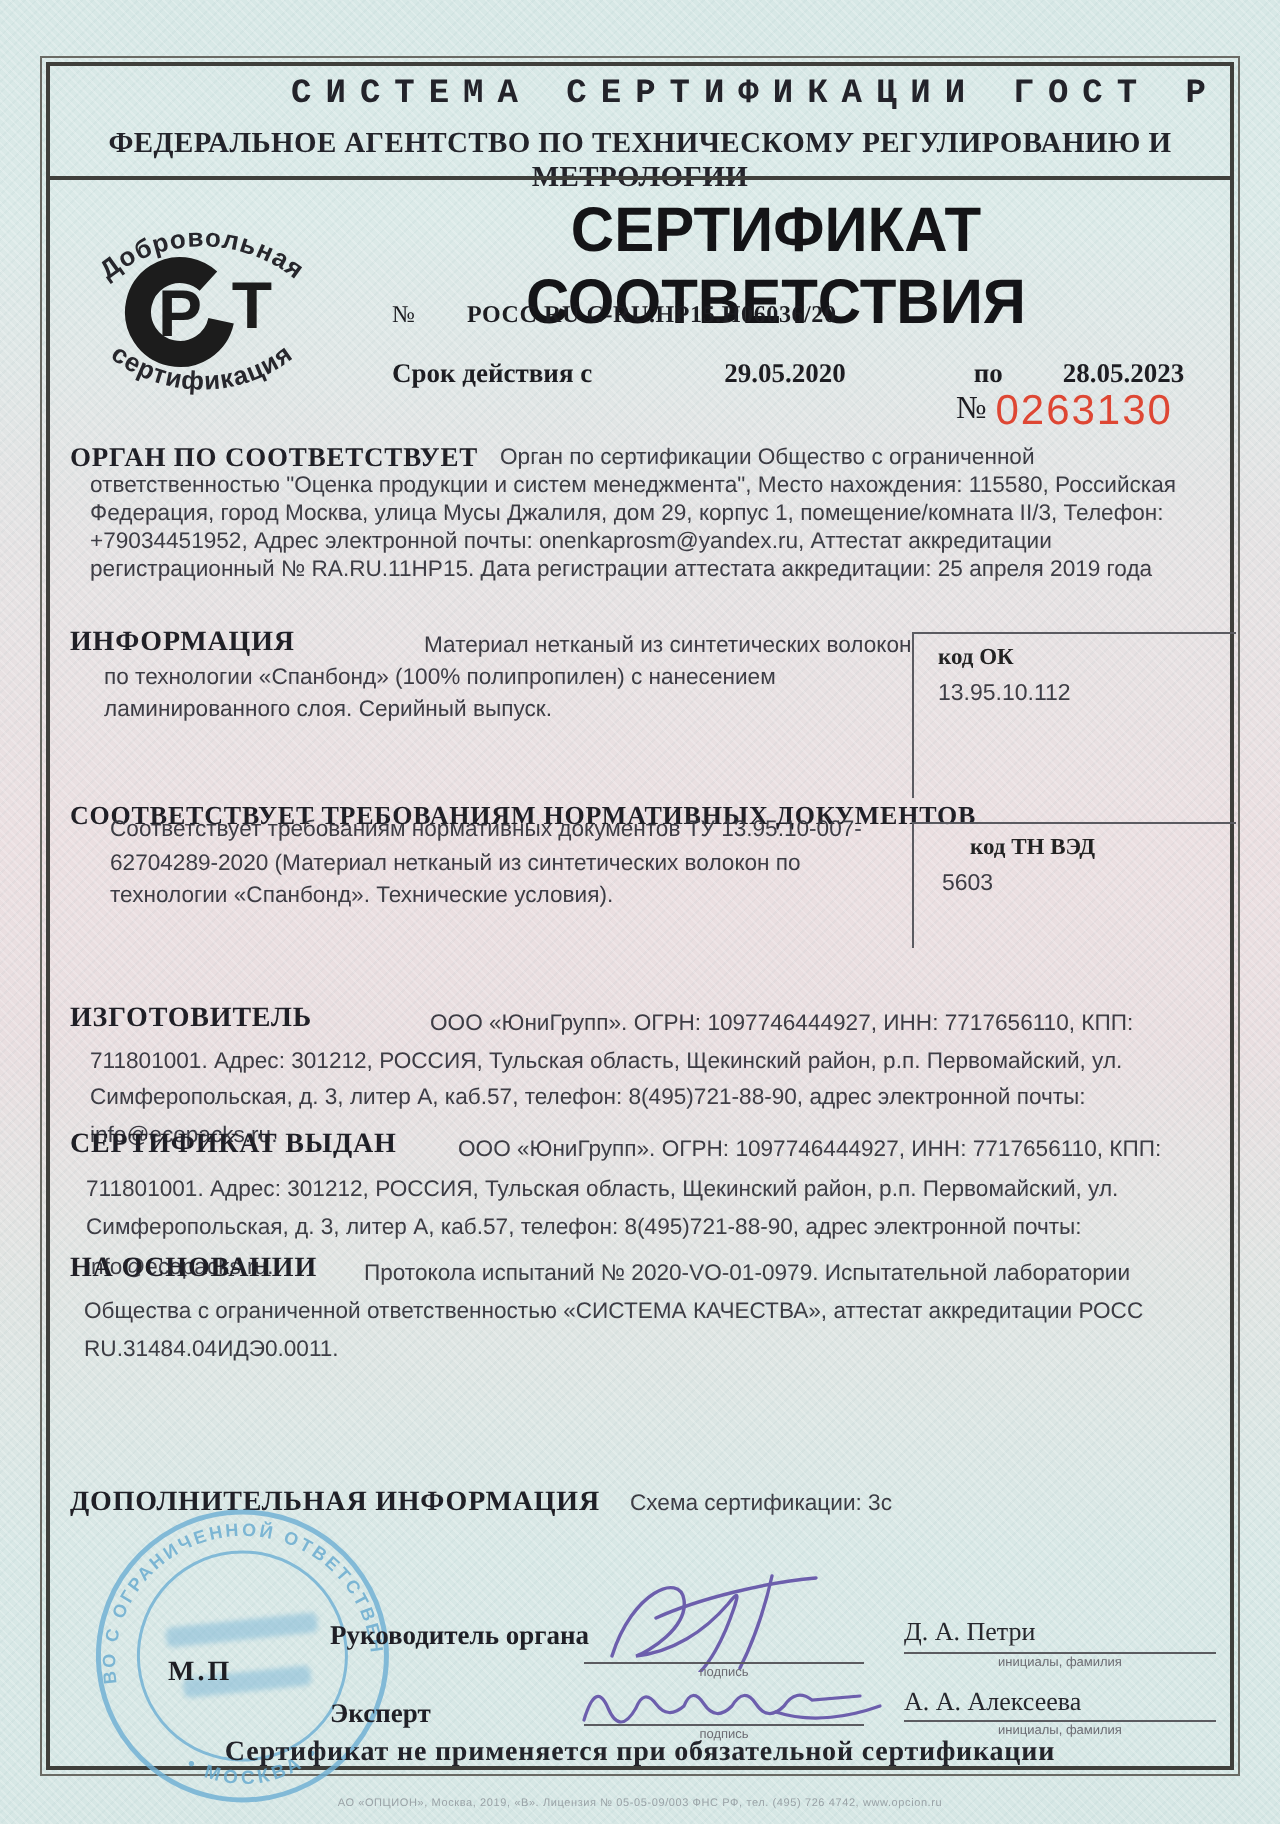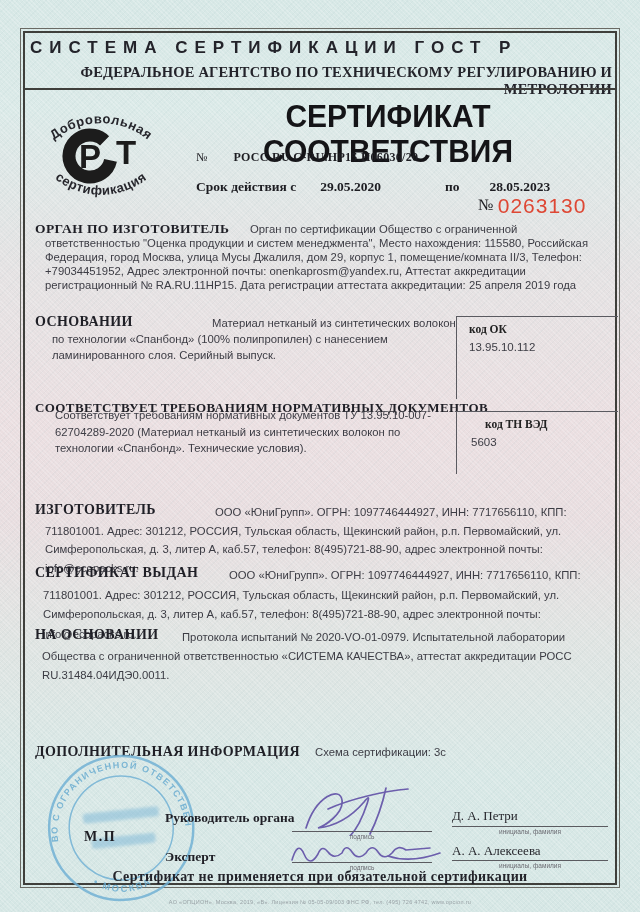--- a/index.html
+++ b/index.html
@@ -6,31 +6,31 @@
   .page{position:relative;width:640px;height:912px;overflow:hidden;
     background:linear-gradient(180deg,#d7e8e6 0%,#dbeae8 12%,#e5e2e3 30%,#ebdfe1 46%,#e9dee0 57%,#e0e4e2 70%,#d8e8e6 85%,#d6e7e5 100%);
     font-family:"Liberation Sans",sans-serif;color:#3d3d44;}
   .page::before{content:"";position:absolute;inset:0;pointer-events:none;
     background:repeating-linear-gradient(45deg,rgba(255,255,255,.20) 0 1px,transparent 1px 3px),
                repeating-linear-gradient(-45deg,rgba(135,170,175,.07) 0 1px,transparent 1px 4px);}
   .serif{font-family:"Liberation Serif",serif;}
   .abs{position:absolute;}
   .frame-outer{position:absolute;left:20px;top:28px;width:598px;height:858px;border:1px solid #6a6a64;}
   .frame-inner{position:absolute;left:2px;top:2px;right:2px;bottom:2px;border:2px solid #3f3f3b;}
-  .sys-title{left:30px;right:30px;top:38px;text-align:left;font-family:Liberation Sans, sans-serif;
+  .sys-title{left:30px;right:30px;top:38px;text-align:right;font-family:Liberation Mono, monospace;
     font-weight:700;font-size:17px;letter-spacing:7px;color:#23232a;}
-  .agency{left:28px;right:28px;top:64px;text-align:right;font-family:"Liberation Serif",serif;
+  .agency{left:28px;right:28px;top:64px;text-align:center;font-family:"Liberation Serif",serif;
     font-weight:700;font-size:14.5px;letter-spacing:.2px;color:#23232a;}
   .hrule{left:25px;right:25px;top:88px;border-top:2px solid #3f3f3b;height:0;}
   .cert-title{left:162px;top:100px;width:452px;text-align:center;font-weight:700;font-size:30px;
     letter-spacing:0;color:#141417;transform:scaleY(1.05);}
   .row-no{left:196px;top:150px;font-family:"Liberation Serif",serif;font-size:12px;color:#1d1d22;}
   .row-no b{margin-left:26px;letter-spacing:.3px;}
   .row-valid{left:196px;top:179px;font-family:"Liberation Serif",serif;font-weight:700;font-size:13.5px;color:#1d1d22;}
-  .row-valid .d1{margin-left:24px;}
+  .row-valid .d1{margin-left:66px;}
   .row-valid .po{margin-left:64px;font-weight:700;}
   .row-valid .d2{margin-left:30px;}
   .blank-no{left:478px;top:194px;color:#1d1d22;}
   .blank-no .nsign{font-family:"Liberation Serif",serif;font-size:16px;vertical-align:3px;}
   .blank-no .digits{font-size:21px;letter-spacing:1px;font-weight:400;}
   .sec-label{font-family:"Liberation Serif",serif;font-weight:700;font-size:13.5px;letter-spacing:.4px;color:#1f1f26;}
   .body-txt{font-size:11.3px;color:#3c3c44;}
   .codebox-line{border-left:1px solid #5a5a60;border-top:1px solid #5a5a60;}
   .code-label{font-family:"Liberation Serif",serif;font-weight:700;font-size:11.5px;color:#222;}
   .code-value{font-size:11.5px;color:#3c3c44;}
@@ -85,24 +85,24 @@
 
   <div class="abs row-valid">
     <span>Срок действия с</span><span class="d1">29.05.2020</span><span class="po">по</span><span class="d2">28.05.2023</span>
   </div>
 
   <div class="abs blank-no">
     <span class="nsign serif">№</span>
     <span class="digits" style="color:#de4734">0263130</span>
   </div>
 
-  <div class="abs sec-label" style="left:35px;top:221px">ОРГАН ПО ИЗГОТОВИТЕЛЬ</div>
+  <div class="abs sec-label" style="left:35px;top:221px">ОРГАН ПО СООТВЕТСТВУЕТ</div>
   <div class="abs body-txt" style="left:45px;top:222px;width:558px;line-height:14px;text-indent:205px">Орган по сертификации Общество с ограниченной ответственностью "Оценка продукции и систем менеджмента", Место нахождения: 115580, Российская Федерация, город Москва, улица Мусы Джалиля, дом 29, корпус 1, помещение/комната II/3, Телефон: +79034451952, Адрес электронной почты: onenkaprosm@yandex.ru, Аттестат аккредитации регистрационный № RA.RU.11HP15. Дата регистрации аттестата аккредитации: 25 апреля 2019 года</div>
 
-  <div class="abs sec-label" style="left:35px;top:314px;font-size:14px">ОСНОВАНИИ</div>
+  <div class="abs sec-label" style="left:35px;top:314px;font-size:14px">ИНФОРМАЦИЯ</div>
   <div class="abs body-txt" style="left:52px;top:315px;width:408px;line-height:16px;text-indent:160px">Материал нетканый из синтетических волокон по технологии «Спанбонд» (100% полипропилен) с нанесением ламинированного слоя. Серийный выпуск.</div>
   <div class="abs codebox-line" style="left:456px;top:316px;width:161px;height:82px">
     <div class="code-label" style="margin:6px 0 0 12px">код ОК</div>
     <div class="code-value" style="margin:6px 0 0 12px">13.95.10.112</div>
   </div>
 
   <div class="abs sec-label" style="left:35px;top:400px;font-size:13px">СООТВЕТСТВУЕТ ТРЕБОВАНИЯМ НОРМАТИВНЫХ ДОКУМЕНТОВ</div>
   <div class="abs body-txt" style="left:55px;top:407px;width:400px;line-height:16.5px">Соответствует требованиям нормативных документов ТУ 13.95.10-007-62704289-2020 (Материал нетканый из синтетических волокон по технологии «Спанбонд». Технические условия).</div>
   <div class="abs codebox-line" style="left:456px;top:411px;width:161px;height:62px">
     <div class="code-label" style="margin:6px 0 0 28px">код ТН ВЭД</div>

